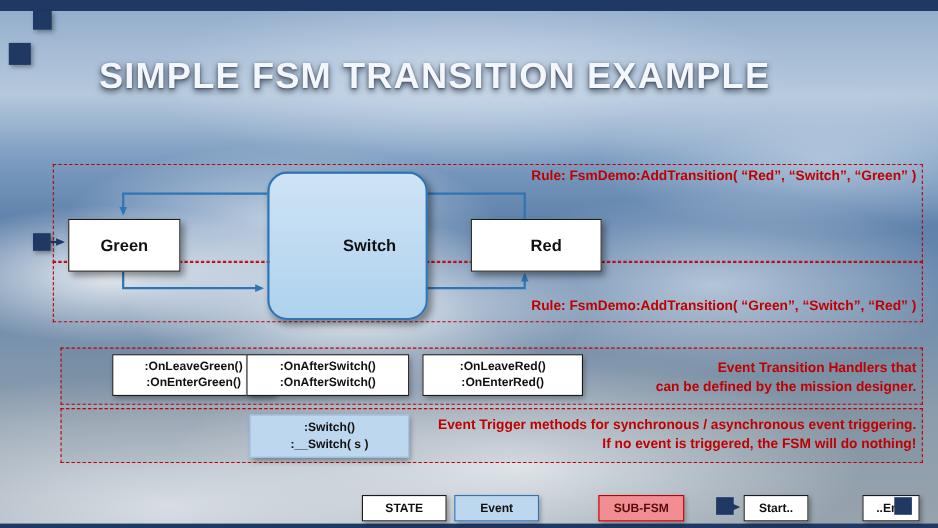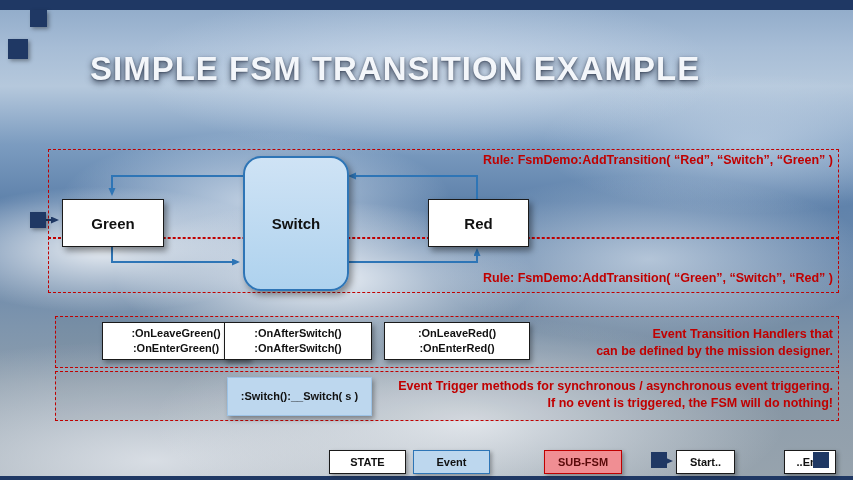--- a/index.html
+++ b/index.html
@@ -42,43 +42,44 @@
   .rule-bottom{right:20px;top:271px;font-size:12.5px;}
   .handlers-note{right:20px;top:326px;font-size:12.5px;line-height:17px;}
   .triggers-note{right:20px;top:378px;font-size:12.5px;line-height:17px;}
   .state-box{
     background:#ffffff;border:1.5px solid #1a1a1a;
     display:flex;align-items:center;justify-content:center;
     font-size:15px;font-weight:bold;color:#111;
     box-shadow:3px 4px 6px rgba(0,0,0,.4);
   }
   .green-box{left:62px;top:199px;width:100px;height:46px;}
-  .red-box{left:428px;top:199px;width:99px;height:46px;}
+  .red-box{left:428px;top:199px;width:99px;height:46px;padding-left:18px;}
   .switch-box{
     left:243px;top:156px;width:102px;height:131px;
     background:linear-gradient(180deg,#cfe3f5,#aed2ee);
     border:2px solid #2E75B6;border-radius:18px;
     display:flex;align-items:center;justify-content:center;
     font-size:15px;font-weight:bold;color:#111;
     box-shadow:3px 4px 7px rgba(0,0,0,.4);
+    padding-left:40px;
   }
   .arrows{left:0;top:0;pointer-events:none;}
   .handler-box{
     background:#ffffff;border:1px solid #1a1a1a;
     display:flex;flex-direction:column;align-items:center;justify-content:center;
     font-size:11px;font-weight:bold;color:#111;line-height:15px;
     box-shadow:2px 3px 5px rgba(0,0,0,.35);
   }
   .hbox1{left:60px;top:322px;width:146px;height:36px;margin-left:42px;}
   .hbox2{left:224px;top:322px;width:146px;height:36px;}
   .hbox3{left:384px;top:322px;width:144px;height:36px;}
   .trigger-box{
     left:227px;top:377px;width:143px;height:37px;
     background:#BDD7EE;border:1px solid #9DC3E6;
-    display:flex;flex-direction:row;align-items:center;justify-content:center;
+    display:flex;flex-direction:column;align-items:center;justify-content:center;
     font-size:11px;font-weight:bold;color:#111;line-height:15px;
     box-shadow:2px 3px 5px rgba(0,0,0,.35);
   }
   .legend-box{
     height:22px;display:flex;align-items:center;justify-content:center;
     font-size:11px;font-weight:bold;box-shadow:2px 2px 4px rgba(0,0,0,.3);
   }
   .legend-state{left:329px;top:450px;width:75px;background:#fff;border:1px solid #1a1a1a;color:#111;}
   .legend-event{left:413px;top:450px;width:75px;background:#BDD7EE;border:1px solid #2E75B6;color:#111;}
   .legend-subfsm{left:544px;top:450px;width:76px;background:#F08E93;border:1px solid #C00000;color:#5a0a0a;}

